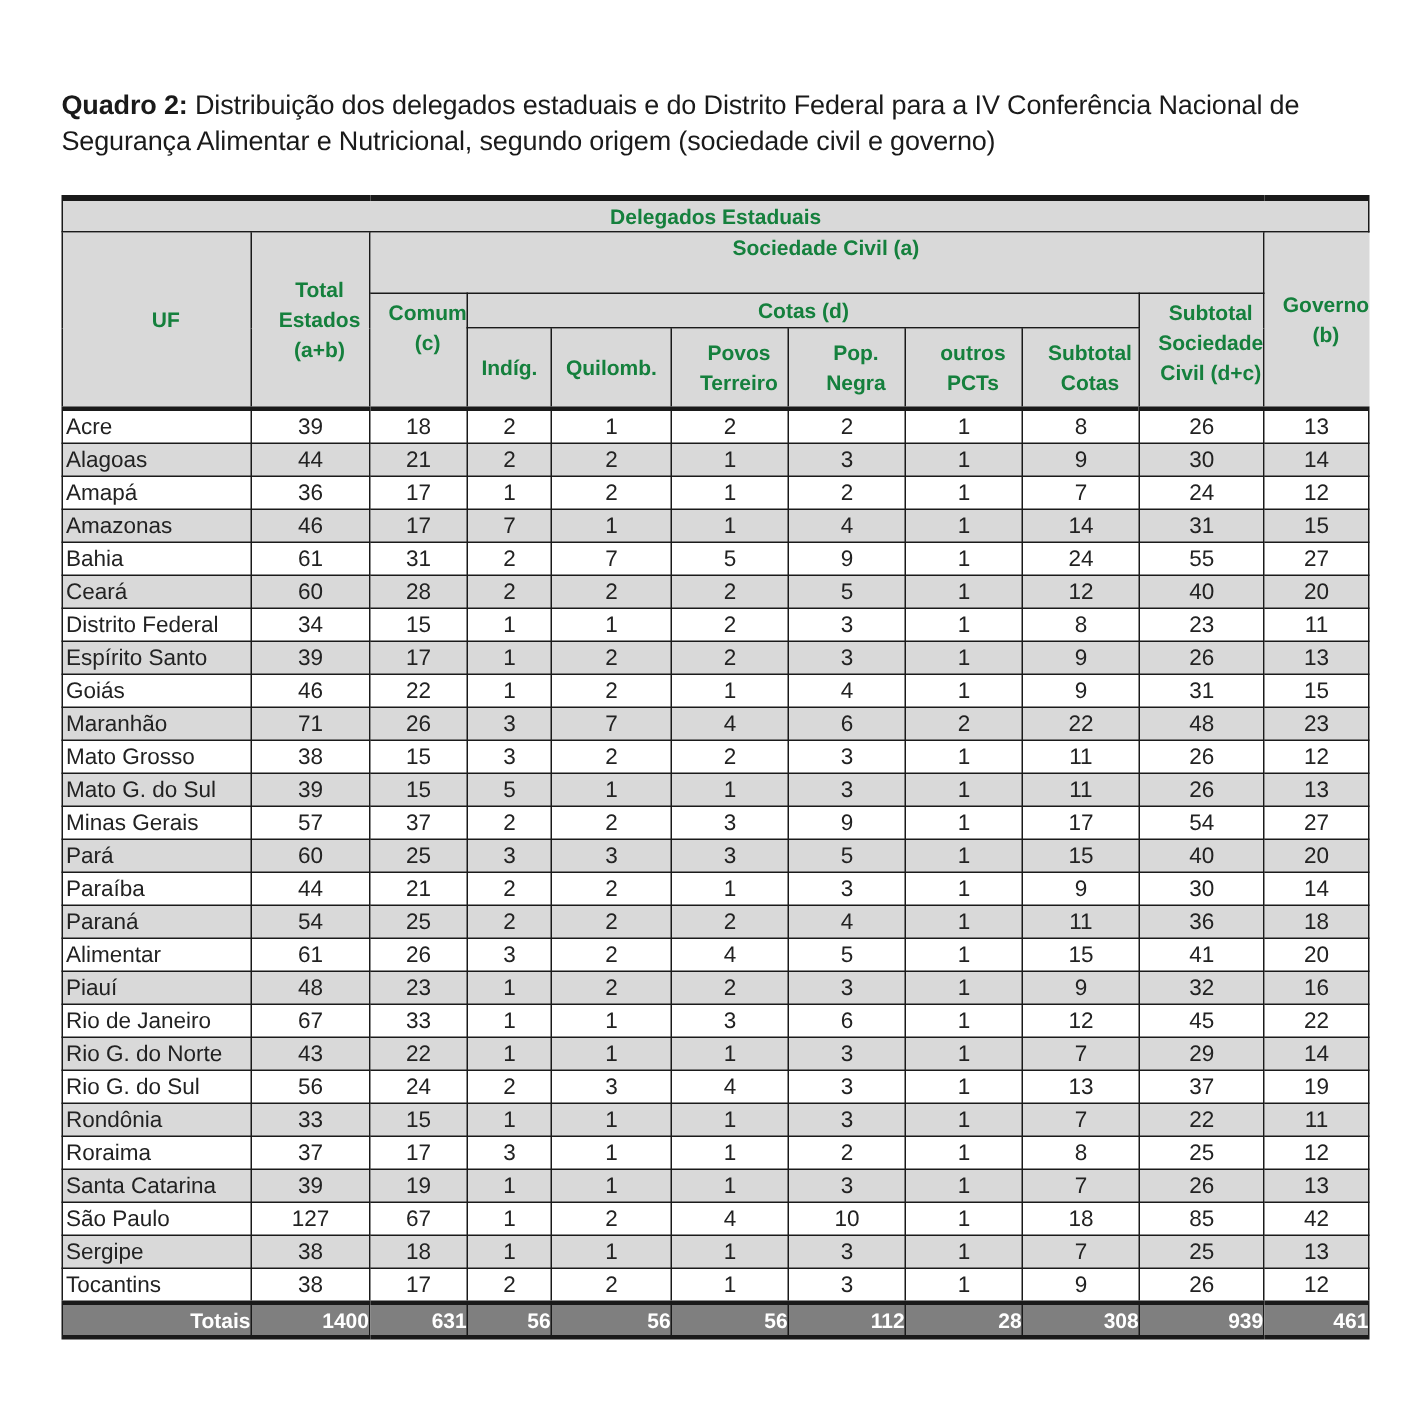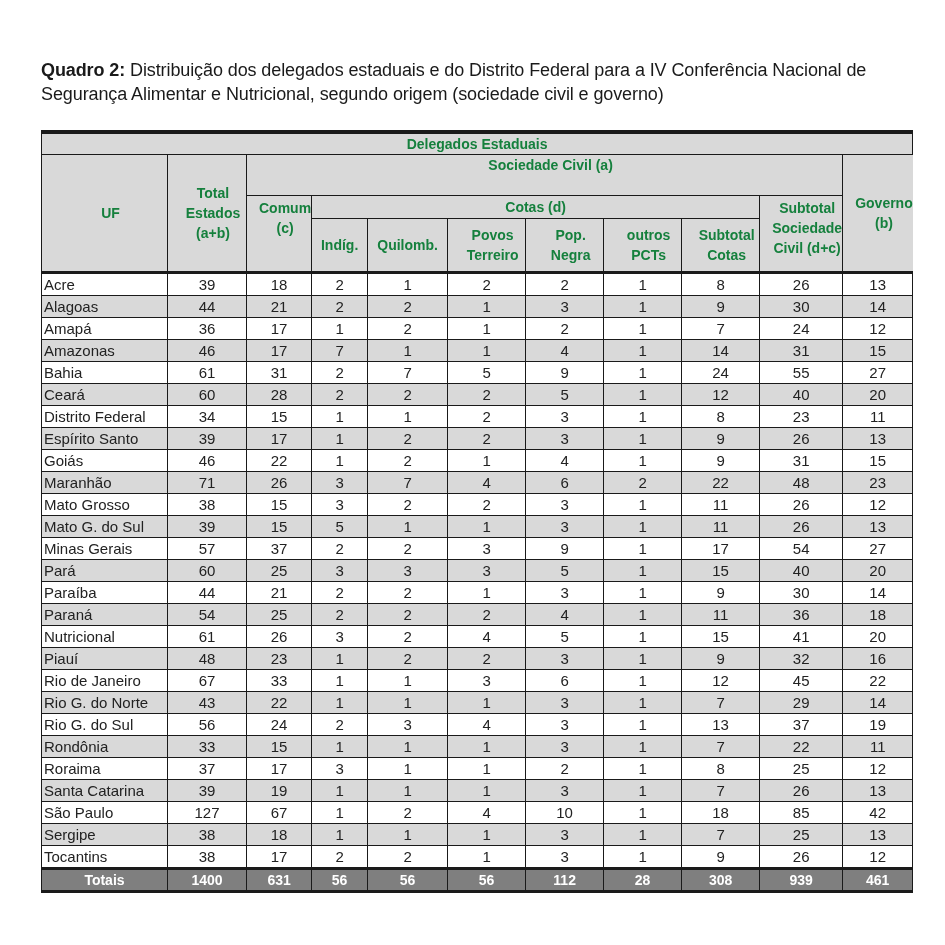--- a/index.html
+++ b/index.html
@@ -18,21 +18,21 @@
   table.q thead tr.r2 th.cot { height: 22px; }
   table.q thead tr.r3 th { height: 52px; }
   table.q thead th.vt { vertical-align: top; padding-top: 2px; margin-top: 11px; }
   table.q thead th.wrap { white-space: normal; padding-left: 12px; }
   table.q thead tr.r3 th { border-bottom: 3px solid #1a1a1a; }
   table.q thead th.rowspan-last { border-bottom: 3px solid #1a1a1a; }
   table.q th.noright { border-right: none; }
   table.q tbody td { height: 21px; text-align: center; font-size: 15px; color: #222; }
   table.q tbody td.uf { text-align: left; padding-left: 2px; }
   table.q tbody tr.alt td { background: #d9d9d9; }
-  table.q tfoot td { background: #7f7f7f; color: #ffffff; font-weight: bold; text-align: center;
+  table.q tfoot td { background: #7f7f7f; color: #ffffff; font-weight: bold; text-align: right;
                      height: 20px; font-size: 14px; border-top: 3px solid #1a1a1a;
                      border-bottom: 3px solid #1a1a1a; }
 </style>
 </head>
 <body>
 
 <div class="caption"><b>Quadro 2:</b><span> Distribuição dos delegados estaduais e do Distrito Federal para a IV Conferência Nacional de Segurança Alimentar e Nutricional, segundo origem (sociedade civil e governo)</span></div>
 
 <table class="q">
   <colgroup>
@@ -275,21 +275,21 @@
         <td>2</td>
         <td>2</td>
         <td>2</td>
         <td>4</td>
         <td>1</td>
         <td>11</td>
         <td>36</td>
         <td>18</td>
       </tr>
       <tr>
-        <td class="uf">Nutricional</td>
+        <td class="uf">Alimentar</td>
         <td>61</td>
         <td>26</td>
         <td>3</td>
         <td>2</td>
         <td>4</td>
         <td>5</td>
         <td>1</td>
         <td>15</td>
         <td>41</td>
         <td>20</td>

